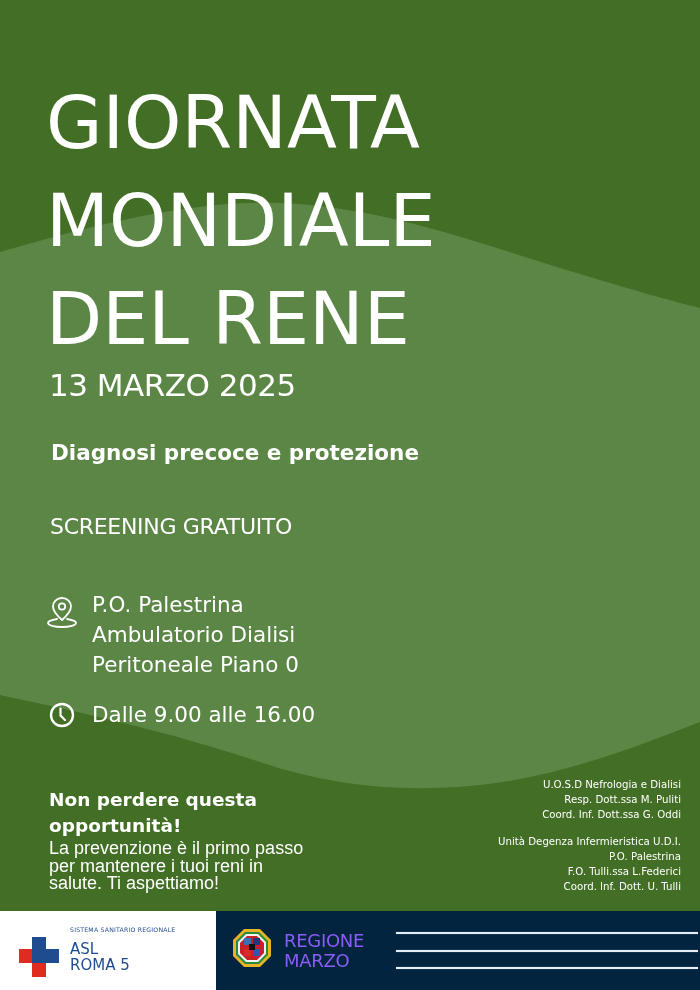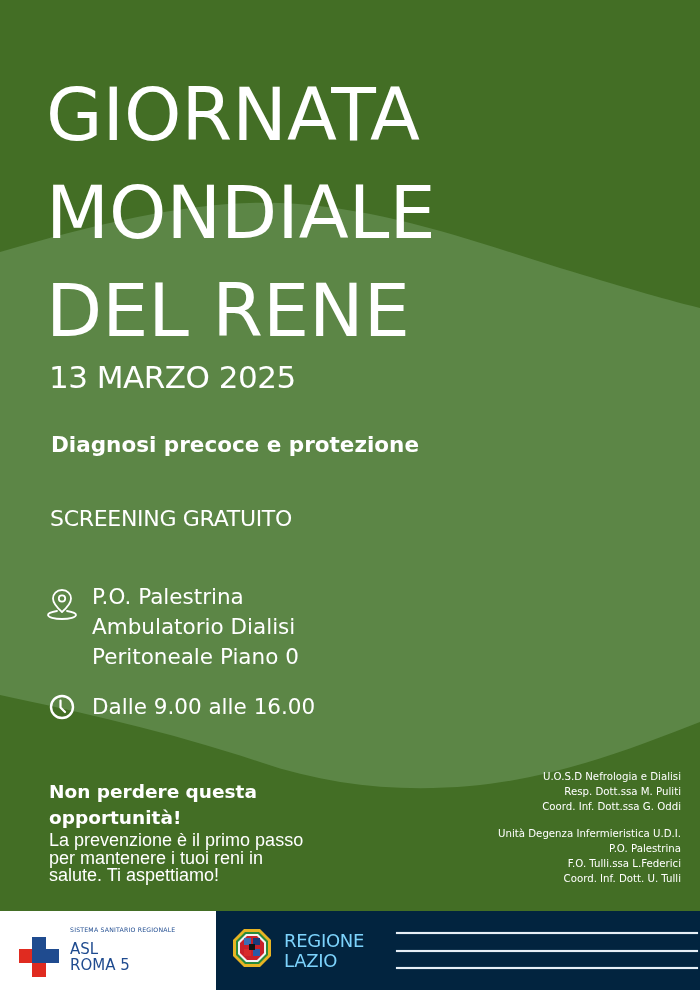--- a/index.html
+++ b/index.html
@@ -1,18 +1,18 @@
 <!DOCTYPE html>
 <html><head>
 <meta charset="utf-8">
 <style>
   html, body { margin:0; padding:0; }
   body { width:700px; height:990px; position:relative; overflow:hidden; background:#436e25; font-family:"Liberation Sans", sans-serif; color:#fff; }
   .bg-waves { position:absolute; left:0; top:0; width:700px; height:911px; }
-  .content { position:absolute; left:0; top:4px; width:700px; height:911px; }
+  .content { position:absolute; left:0; top:12px; width:700px; height:911px; }
   .title { position:absolute; left:46px; top:62px; font-family:"DejaVu Sans", sans-serif; font-weight:normal; font-size:73px; line-height:98px; letter-spacing:0px; margin:0; }
   .title span { display:block; white-space:nowrap; }
   .date { position:absolute; left:49px; top:355px; font-family:"DejaVu Sans", sans-serif; font-size:31px; letter-spacing:-0.5px; }
   .subtitle { position:absolute; left:51px; top:424px; font-family:"DejaVu Sans", sans-serif; font-weight:bold; font-size:21.5px; line-height:33px; }
   .subtitle span { display:block; }
   .screening { position:absolute; left:50px; top:502px; font-family:"DejaVu Sans", sans-serif; font-size:22px; letter-spacing:-0.3px; }
   .loc-icon { position:absolute; left:46px; top:583px; width:32px; height:34px; }
   .loc-text { position:absolute; left:92px; top:578px; font-family:"DejaVu Sans", sans-serif; font-size:21.5px; line-height:30px; }
   .loc-text span { display:block; }
   .clock-icon { position:absolute; left:49px; top:690px; width:26px; height:26px; }
@@ -25,21 +25,21 @@
   .credits span { display:block; }
   .credits .gap { height:12px; }
   .footer { position:absolute; left:0; top:911px; width:700px; height:79px; }
   .asl-panel { position:absolute; left:0; top:0; width:256px; height:79px; background:#fff; }
   .asl-cross { position:absolute; left:19px; top:26px; width:40px; height:40px; }
   .asl-small { position:absolute; left:70px; top:15px; font-family:"DejaVu Sans", sans-serif; font-size:6.2px; color:#1f4b8f; letter-spacing:0.2px; }
   .asl-name { position:absolute; left:70px; top:30px; font-family:"DejaVu Sans", sans-serif; font-size:15px; line-height:16px; color:#1f4b8f; }
   .asl-name span { display:block; }
   .lazio-panel { position:absolute; left:216px; top:0; width:484px; height:79px; background:#02243f; }
   .lazio-emblem { position:absolute; left:16px; top:17px; width:40px; height:40px; }
-  .lazio-name { position:absolute; left:68px; top:20px; font-family:"DejaVu Sans", sans-serif; font-size:18px; line-height:20px; color:#7dd3fc; letter-spacing:-0.3px; }
+  .lazio-name { position:absolute; left:68px; top:20px; font-family:"DejaVu Sans", sans-serif; font-size:18px; line-height:20px; color:#8b5cf6; letter-spacing:-0.3px; }
   .lazio-name span { display:block; }
   .stripe { position:absolute; left:180px; width:302px; height:2px; background:#e6eef5; box-shadow:0 0 1px #9fbcd6; }
 </style>
 </head>
 <body>
 
 <svg class="bg-waves" viewBox="0 0 700 911" preserveAspectRatio="none">
   <rect x="0" y="0" width="700" height="911" fill="#436e25"></rect>
   <path d="M0,252 C110,220 200,200 280,203 C380,207 470,240 560,268 C620,286 660,298 700,308 L700,722 C640,745 560,778 470,786 C400,792 330,786 260,762 C170,732 80,712 0,695 Z" fill="#5c8646"></path>
 </svg>
@@ -120,19 +120,19 @@
       <polygon points="14,6 26,6 34,14 34,26 26,34 14,34 6,26 6,14" fill="#f4f4f4"></polygon>
       <polygon points="15,8 25,8 32,15 32,25 25,32 15,32 8,25 8,15" fill="#c8202a"></polygon>
       <rect x="12" y="10" width="7" height="7" fill="#3a6fb3"></rect>
       <rect x="21" y="10" width="7" height="7" fill="#1a3a7a"></rect>
       <rect x="12" y="21" width="7" height="7" fill="#d82a2a"></rect>
       <rect x="21" y="21" width="7" height="7" fill="#2a5aa8"></rect>
       <rect x="17" y="16" width="6" height="6" fill="#111"></rect>
     </svg>
     <div class="lazio-name">
       <span>REGIONE</span>
-      <span>LAZIO</span>
+      <span>MARZO</span>
     </div>
     <div class="stripe" style="top:21px;"></div>
     <div class="stripe" style="top:39px;"></div>
     <div class="stripe" style="top:56px;"></div>
   </div>
 </div>
 
 </body></html>

